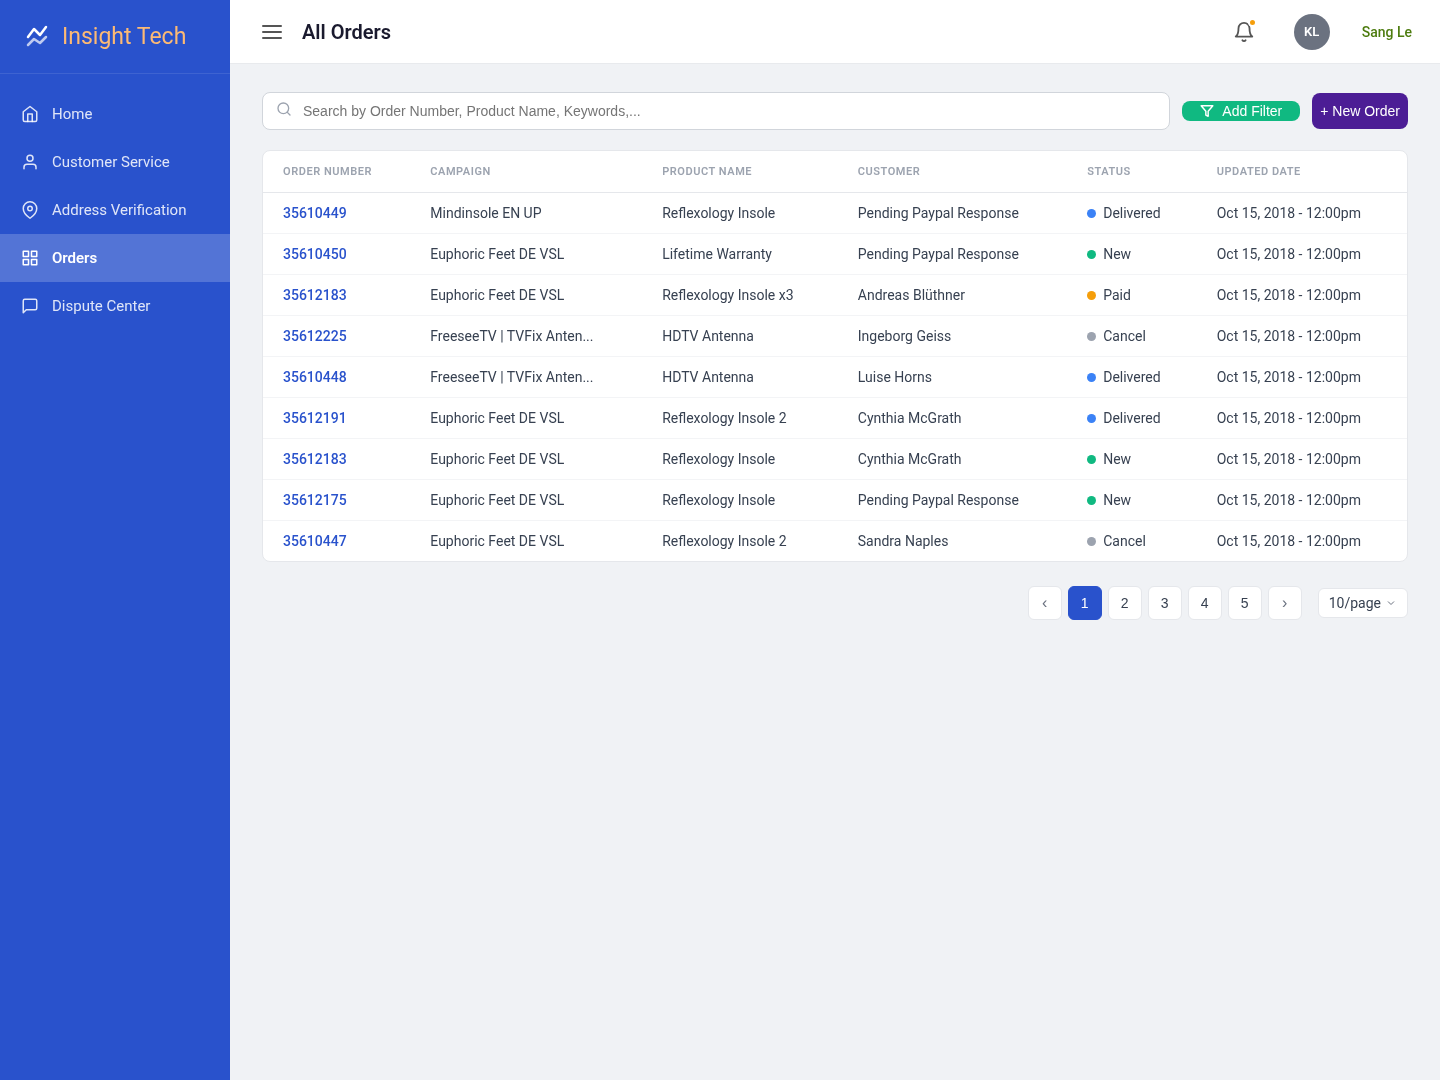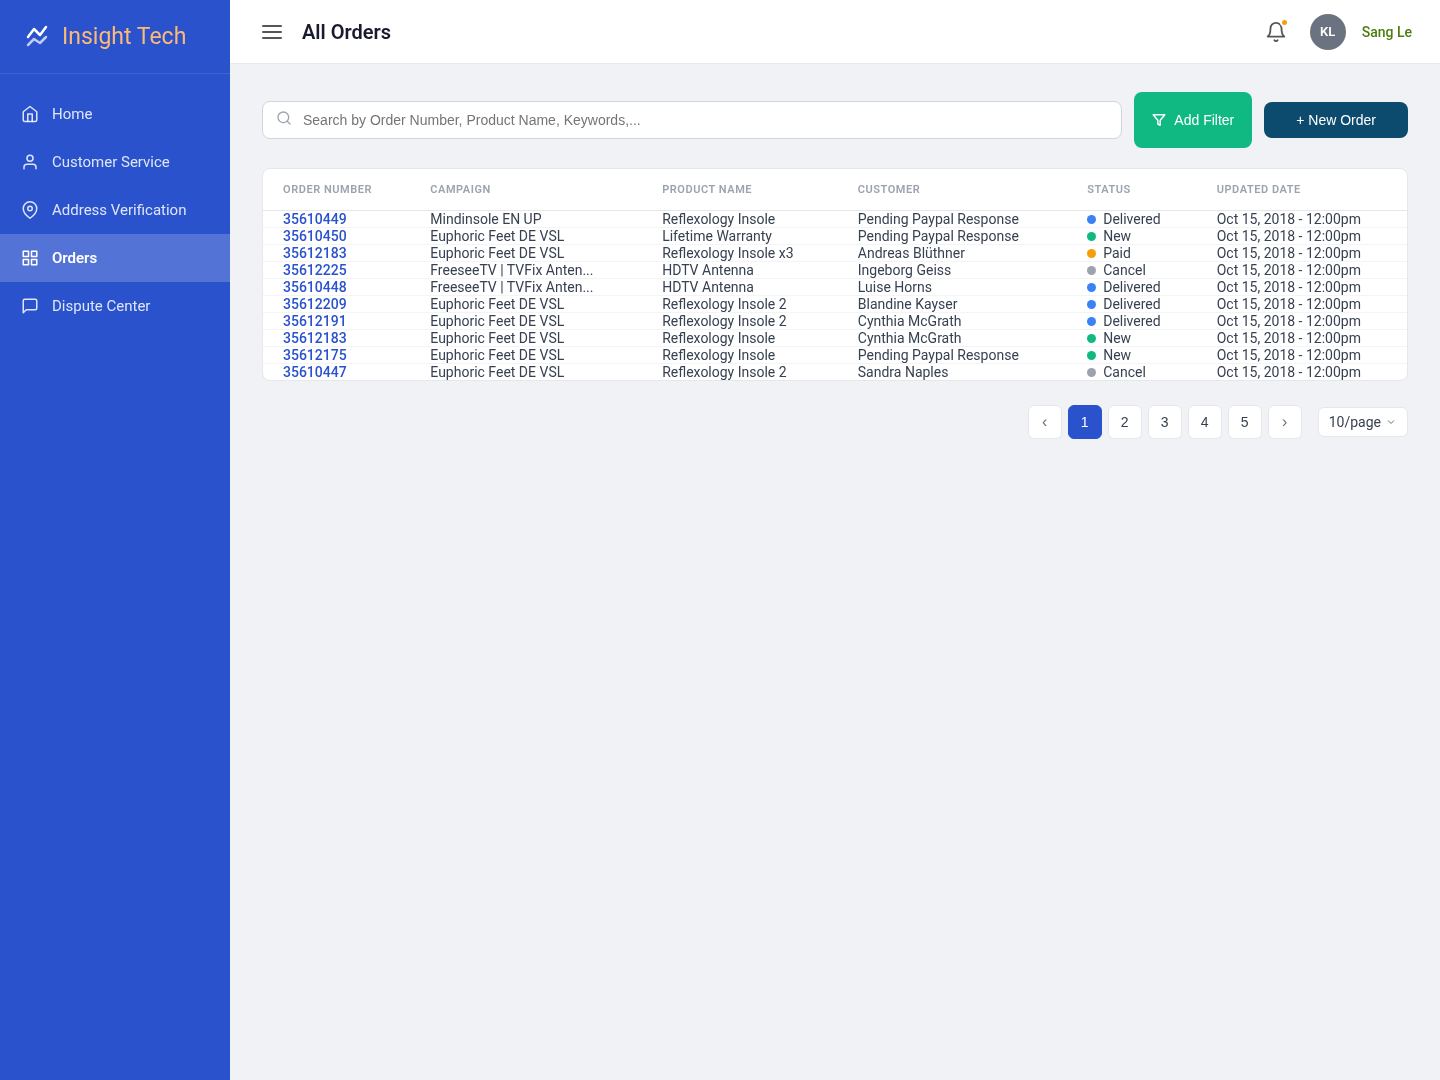--- a/index.html
+++ b/index.html
@@ -98,21 +98,21 @@
     }
     .header-title {
       font-size: 20px;
       font-weight: 600;
       color: #1a1a2e;
       flex: 1;
     }
     .header-actions {
       display: flex;
       align-items: center;
-      gap: 16px;
+      gap: 32px;
     }
     .notif-btn {
       position: relative;
       background: none;
       border: none;
       cursor: pointer;
       width: 36px;
       height: 36px;
       display: flex;
       align-items: center;
@@ -178,35 +178,35 @@
       border-radius: 8px;
       font-size: 14px;
       color: #374151;
       outline: none;
       background: white;
     }
     .btn-add-filter {
       background: #10b981;
       color: white;
       border: none;
-      padding: 20px 18px;
+      padding: 2px 18px;
       border-radius: 8px;
       font-size: 14px;
       font-weight: 500;
       cursor: pointer;
       display: flex;
       align-items: center;
       gap: 8px;
       white-space: nowrap;
     }
     .btn-new-order {
-      background: #0c4a6e;
+      background: #4c1d95;
       color: white;
       border: none;
-      padding: 10px 32px;
+      padding: 10px 8px;
       border-radius: 8px;
       font-size: 14px;
       font-weight: 500;
       cursor: pointer;
       display: flex;
       align-items: center;
       gap: 8px;
       white-space: nowrap;
     }
 
@@ -233,21 +233,21 @@
       color: #9ca3af;
       letter-spacing: 0.05em;
       text-transform: uppercase;
     }
     tbody tr {
       border-bottom: 1px solid #f3f4f6;
       transition: background 0.1s;
     }
     tbody tr:last-child { border-bottom: none; }
     tbody td {
-      padding: 0 20px;
+      padding: 12px 20px;
       font-size: 14px;
       color: #374151;
     }
     .order-link {
       color: #2952CC;
       font-weight: 500;
       text-decoration: none;
       cursor: pointer;
     }
 
@@ -504,35 +504,20 @@
     <td>
       <div class="status-badge">
         <span class="status-dot dot-delivered-blue"></span>
         <span>Delivered</span>
       </div>
     </td>
     <td>Oct 15, 2018 - 12:00pm</td>
   </tr>
             <tr>
     <td>
-      <a class="order-link">35612209</a>
-    </td>
-    <td>Euphoric Feet DE VSL</td>
-    <td>Reflexology Insole 2</td>
-    <td>Blandine Kayser</td>
-    <td>
-      <div class="status-badge">
-        <span class="status-dot dot-delivered-blue"></span>
-        <span>Delivered</span>
-      </div>
-    </td>
-    <td>Oct 15, 2018 - 12:00pm</td>
-  </tr>
-            <tr>
-    <td>
       <a class="order-link">35612191</a>
     </td>
     <td>Euphoric Feet DE VSL</td>
     <td>Reflexology Insole 2</td>
     <td>Cynthia McGrath</td>
     <td>
       <div class="status-badge">
         <span class="status-dot dot-delivered-blue"></span>
         <span>Delivered</span>
       </div>

